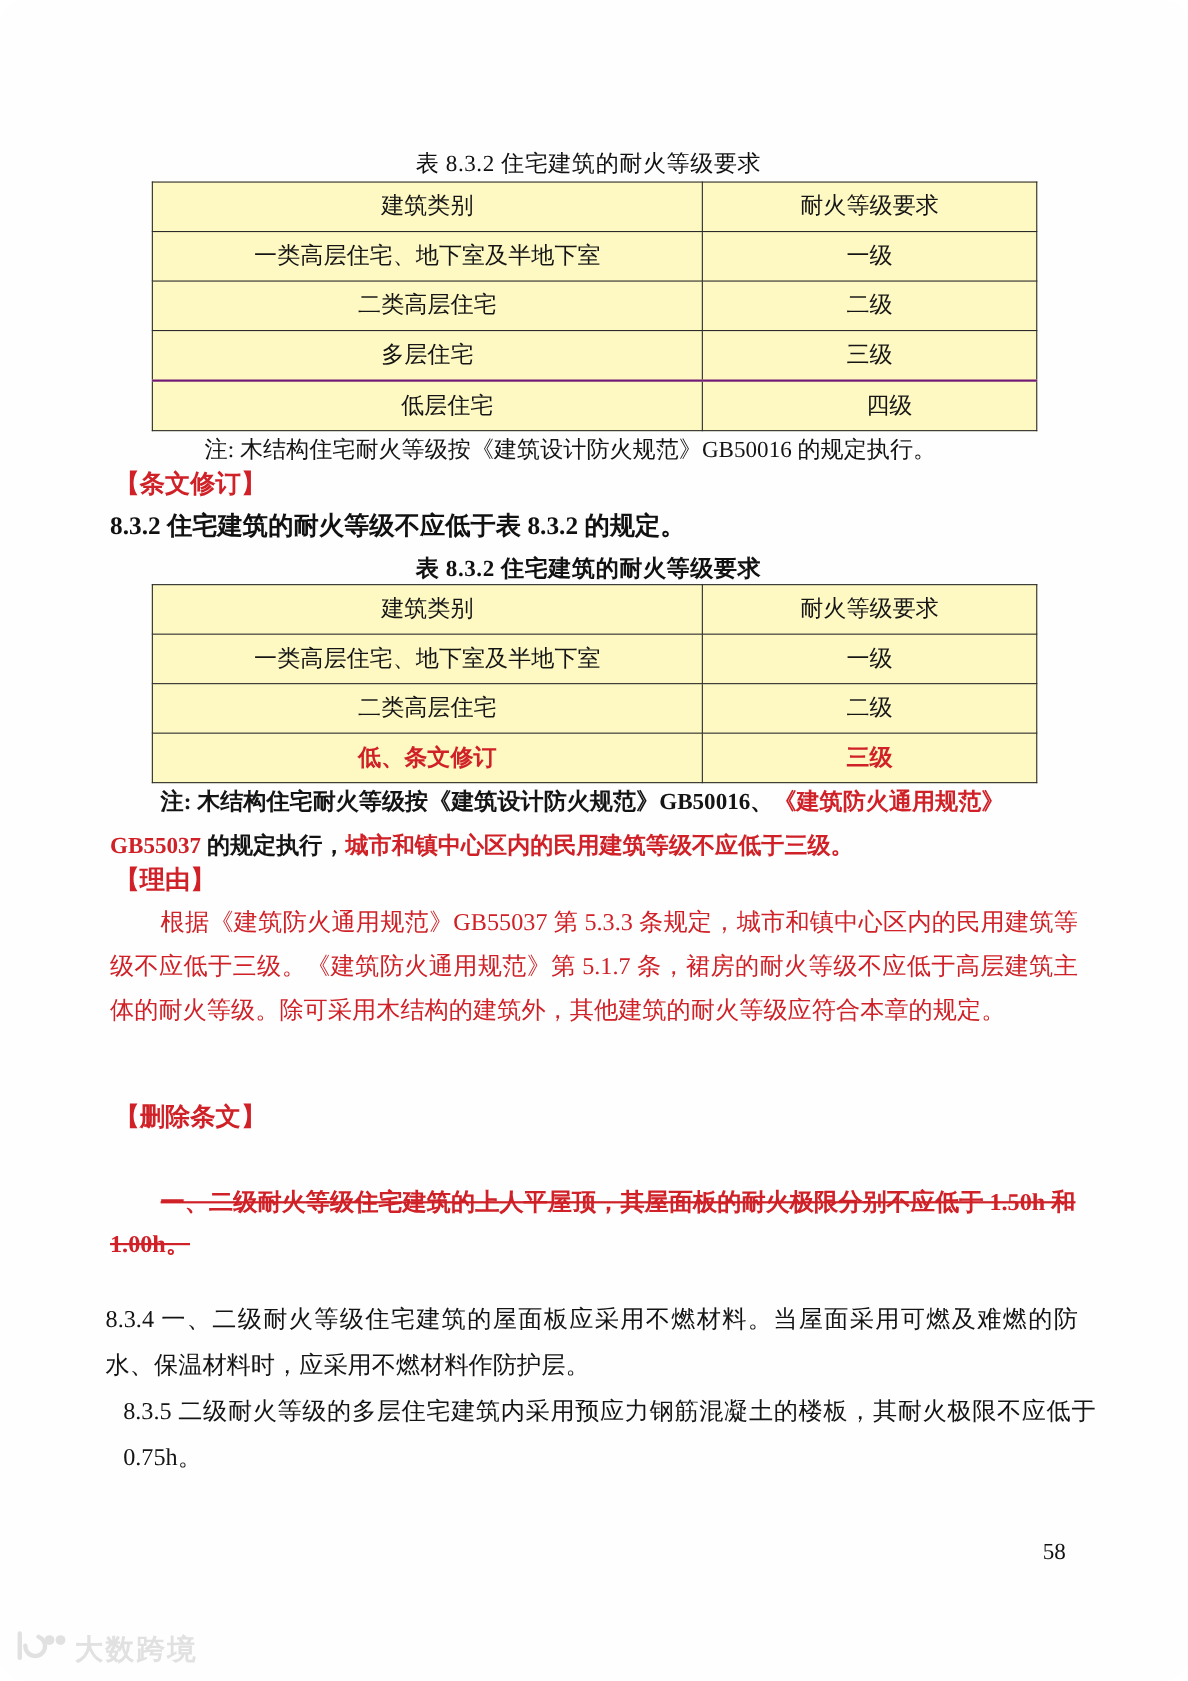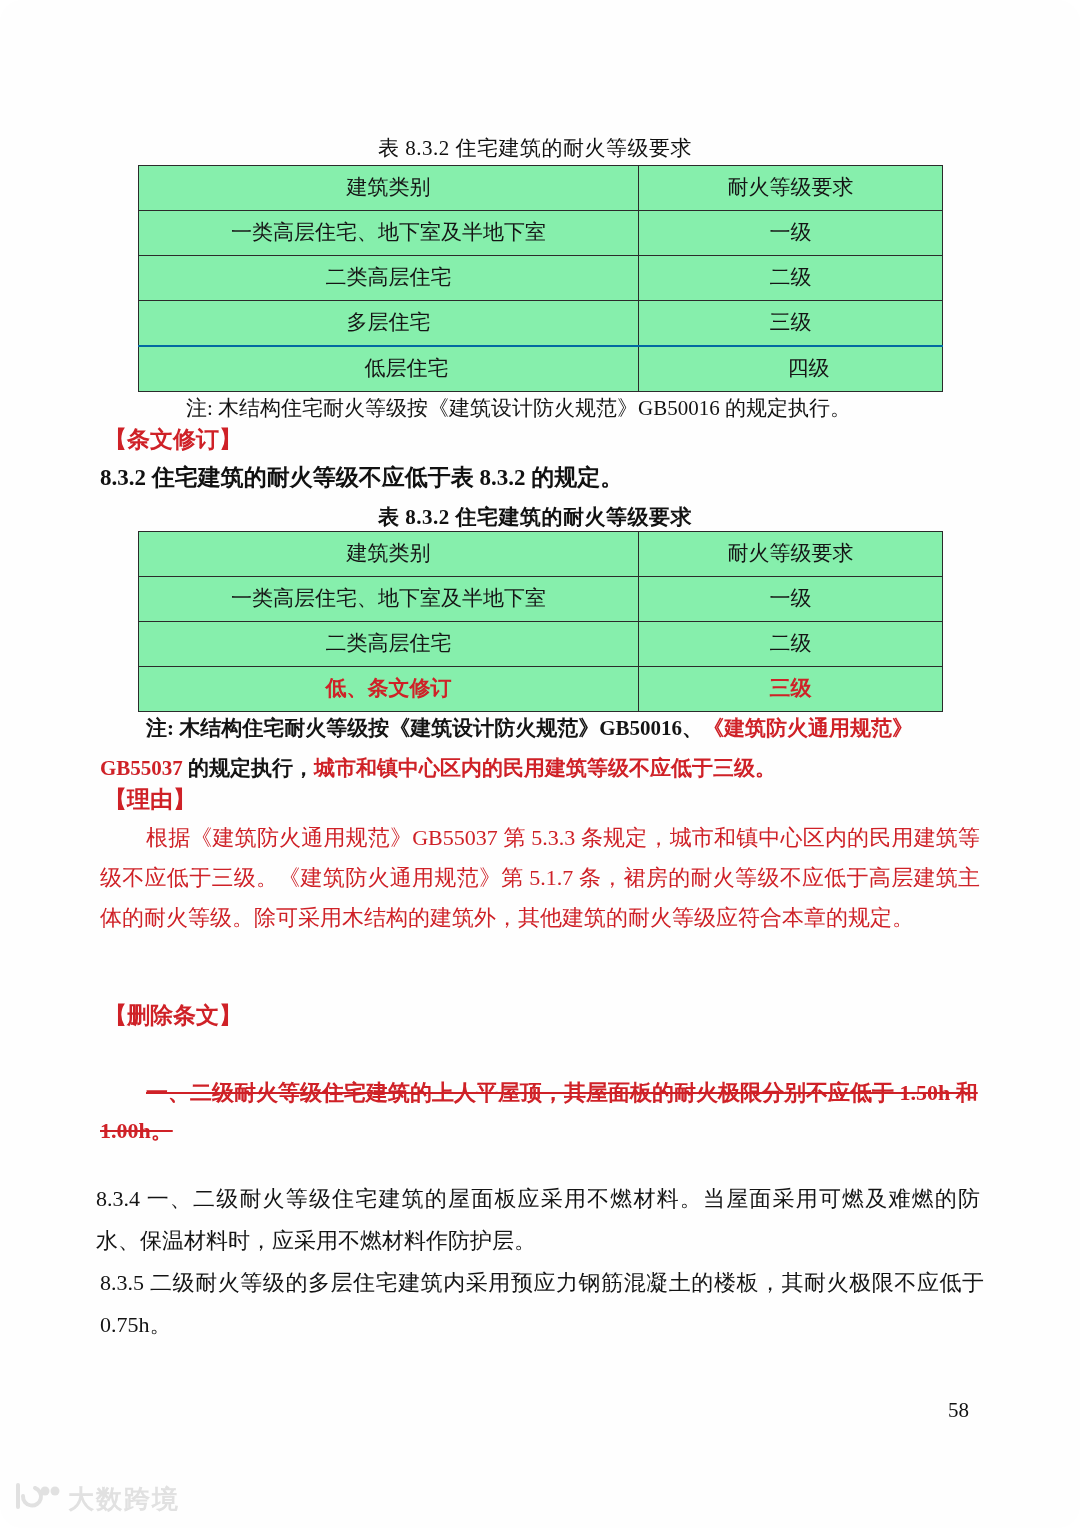--- a/index.html
+++ b/index.html
@@ -31,34 +31,34 @@
     color: #111;
     white-space: nowrap;
   }
   .caption.bold { font-weight: bold; }
 
   
   table.doc-table {
     position: absolute;
     border-collapse: collapse;
     table-layout: fixed;
-    background: #86efac;
+    background: #fef9c3;
   }
   table.doc-table td {
     border: 1px solid #2b2b2b;
     text-align: center;
     vertical-align: middle;
     font-size: 21px;
     color: #151515;
     padding: 0;
     line-height: 1.1;
   }
   table.doc-table td.c1 { width: 499px; }
   table.doc-table td.c2 { width: 303px; }
-  table.doc-table tr.r-light td { border-top: 2px solid #0369a1; padding-left: 36px; }
+  table.doc-table tr.r-light td { border-top: 2px solid #701a75; padding-left: 36px; }
   table.doc-table td.red { color: #cf2127; font-weight: bold; }
 
   
   .para {
     font-size: 22px;
     line-height: 38px;
     color: #141414;
     text-align: justify;
   }
   .para.red { color: #cf2127; }
@@ -190,21 +190,21 @@
 
   <div class="blk tag" style="left:104px; top:1000px;">【删除条文】</div>
 
 
   <div class="blk" style="left:100px; top:1074px; width:880px; font-size:22px; line-height:38px; text-indent:46px;">
     <span class="struck">一、二级耐火等级住宅建筑的上人平屋顶，其屋面板的耐火极限分别不应低于 1.50h 和 1.00h。</span>
   </div>
 
   <div class="blk para" style="left:96px; top:1178px; width:884px; line-height:42px;">8.3.4  一、二级耐火等级住宅建筑的屋面板应采用不燃材料。当屋面采用可燃及难燃的防水、保温材料时，应采用不燃材料作防护层。</div>
 
-  <div class="blk para" style="left:100px; top:1262px; width:884px; line-height:42px;">8.3.5  二级耐火等级的多层住宅建筑内采用预应力钢筋混凝土的楼板，其耐火极限不应低于 0.75h。</div>
+  <div class="blk para" style="left:112px; top:1262px; width:884px; line-height:42px;">8.3.5  二级耐火等级的多层住宅建筑内采用预应力钢筋混凝土的楼板，其耐火极限不应低于 0.75h。</div>
 
   <div class="page-num" style="left:948px; top:1398px;">58</div>
 
   <div class="watermark">
     <span>
       <svg class="wm-mark" width="46" height="28" viewBox="0 0 46 28" aria-hidden="true">
         <path d="M4 3 L4 25" stroke="#dcdcdc" stroke-width="4" fill="none" stroke-linecap="round"></path>
         <path d="M9 14 a9 9 0 1 0 12 -8" stroke="#dcdcdc" stroke-width="4" fill="none" stroke-linecap="round"></path>
         <circle cx="31" cy="9" r="4.5" fill="#dcdcdc"></circle>
         <circle cx="41" cy="9" r="4.5" fill="#dcdcdc"></circle>

